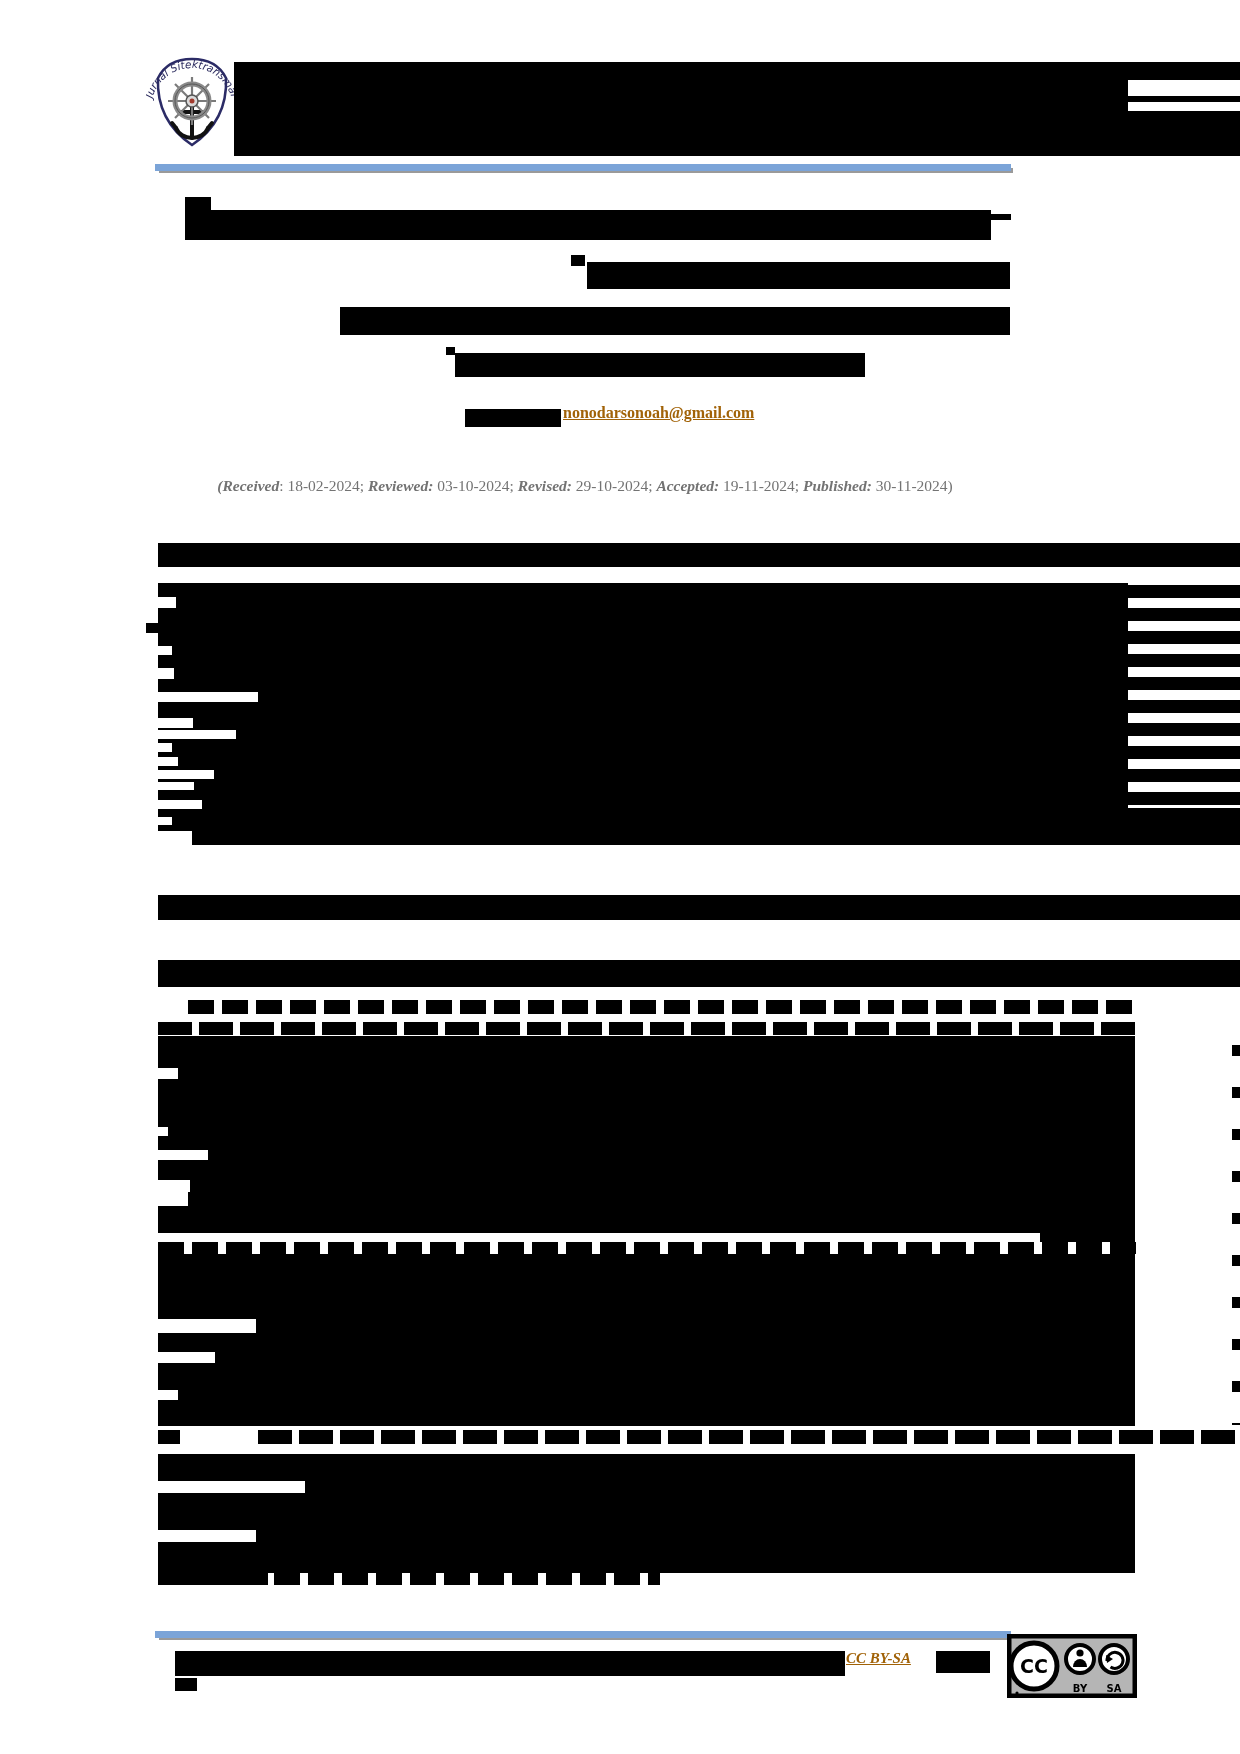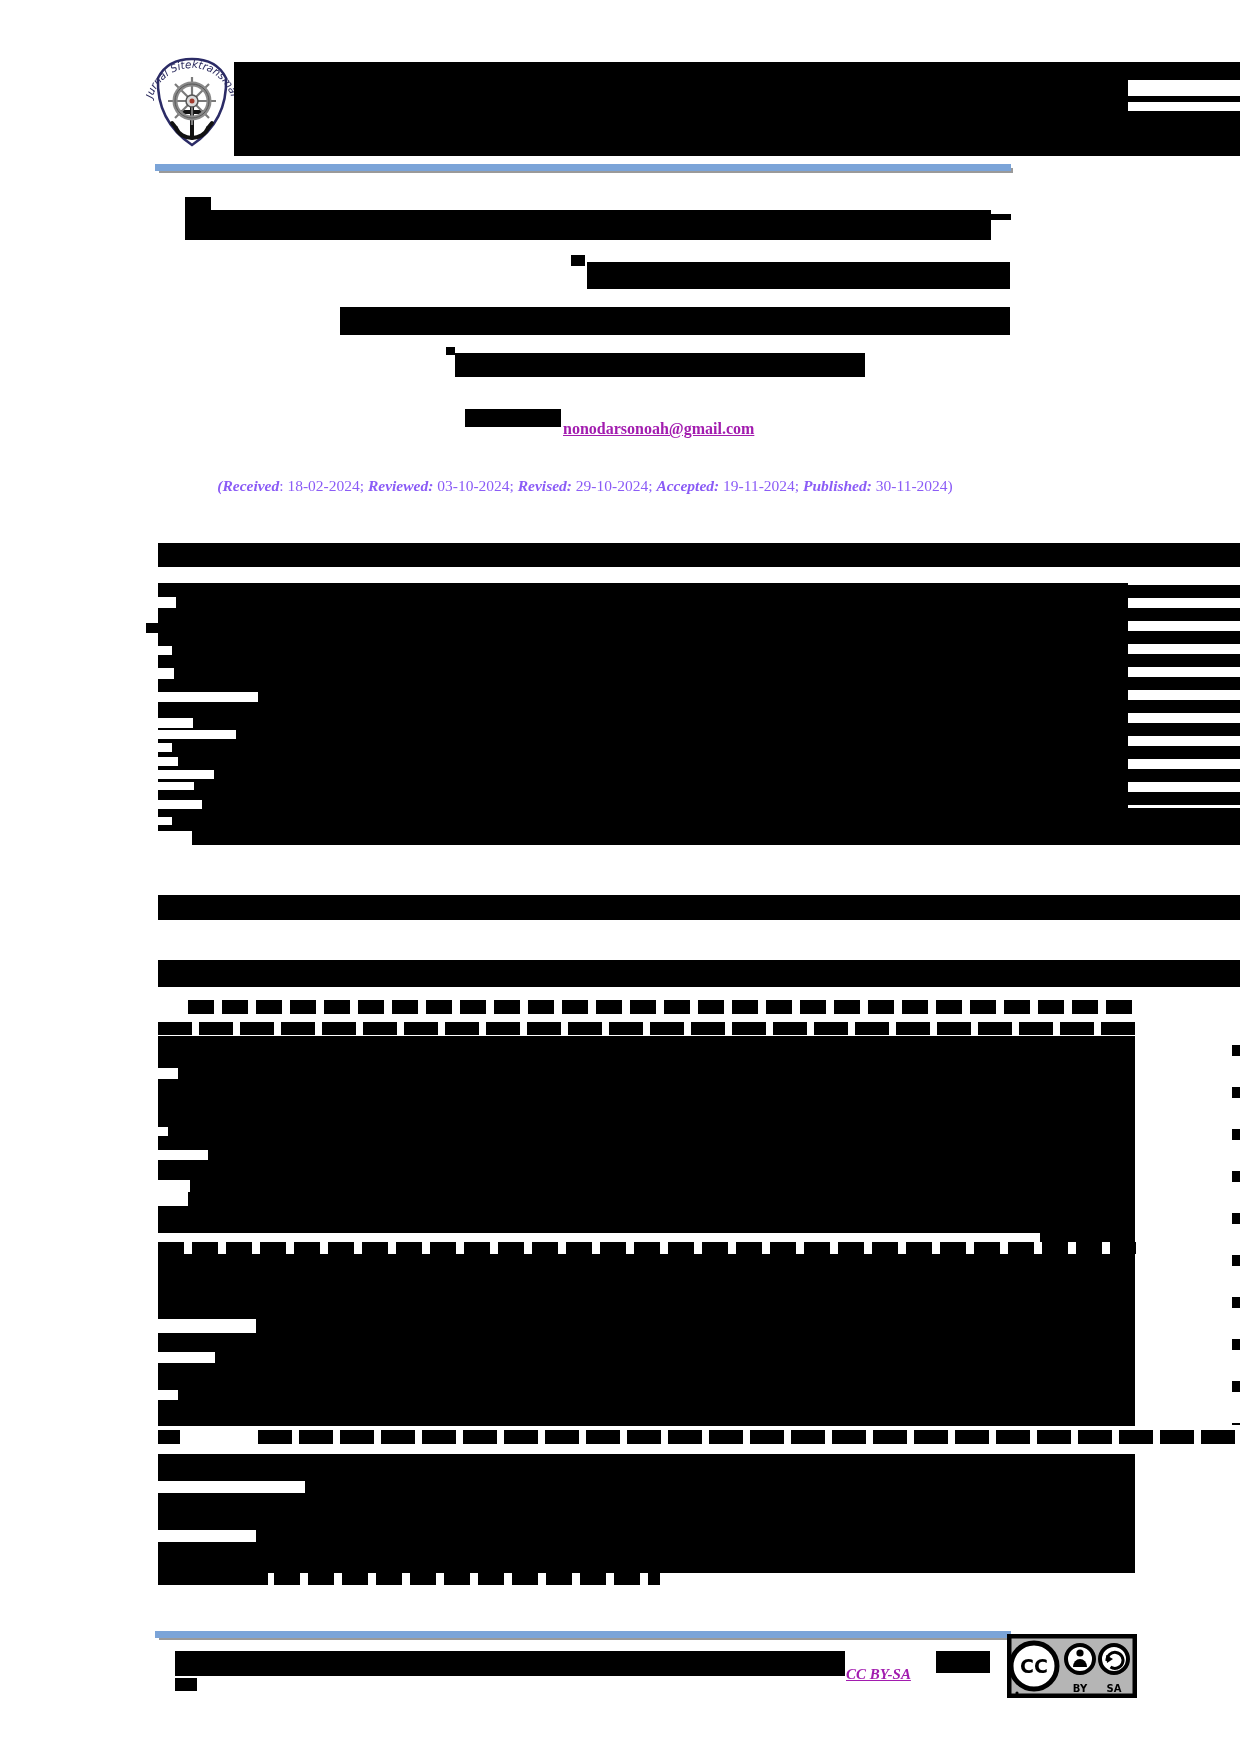--- a/index.html
+++ b/index.html
@@ -6,23 +6,23 @@
   #page{position:relative;width:1240px;height:1754px;background:#ffffff;overflow:hidden;
         font-family:"Liberation Serif",serif;margin:0 auto;}
   .abs{position:absolute;}
   .redact{position:absolute;background:#000;}
   .notch{position:absolute;background:#fff;}
   .dashA{position:absolute;background:repeating-linear-gradient(90deg,#000 0 26px,#fff 26px 34px);}
   .dashB{position:absolute;background:repeating-linear-gradient(90deg,#000 0 34px,#fff 34px 41px);}
   .stripesV{position:absolute;background:repeating-linear-gradient(180deg,#000 0 13px,#fff 13px 23px);}
   .sliver{position:absolute;background:repeating-linear-gradient(180deg,#000 0 11px,rgba(0,0,0,0) 11px 42px);}
   .rule{position:absolute;background:#7ba4d8;box-shadow:3px 3px 0 -1px #9a9a9a;}
-  .doclink{color:#a21caf;text-decoration:underline;font-weight:bold;font-family:"Liberation Serif",serif;margin-top:16px;}
+  .doclink{color:#a16207;text-decoration:underline;font-weight:bold;font-family:"Liberation Serif",serif;}
   .dates{position:absolute;left:155px;top:477px;width:860px;text-align:center;
-         font-size:15.5px;color:#8b5cf6;white-space:nowrap;}
+         font-size:15.5px;color:#737373;white-space:nowrap;}
   .bi{font-weight:bold;font-style:italic;}
   .emaillink{position:absolute;left:563px;top:404px;font-size:16px;}
   .cclink{position:absolute;left:846px;top:1650px;font-size:15px;font-style:italic;}
   svg text{font-family:"DejaVu Sans",sans-serif;}
 </style>
 </head>
 <body>
 
 <div id="page">
 

